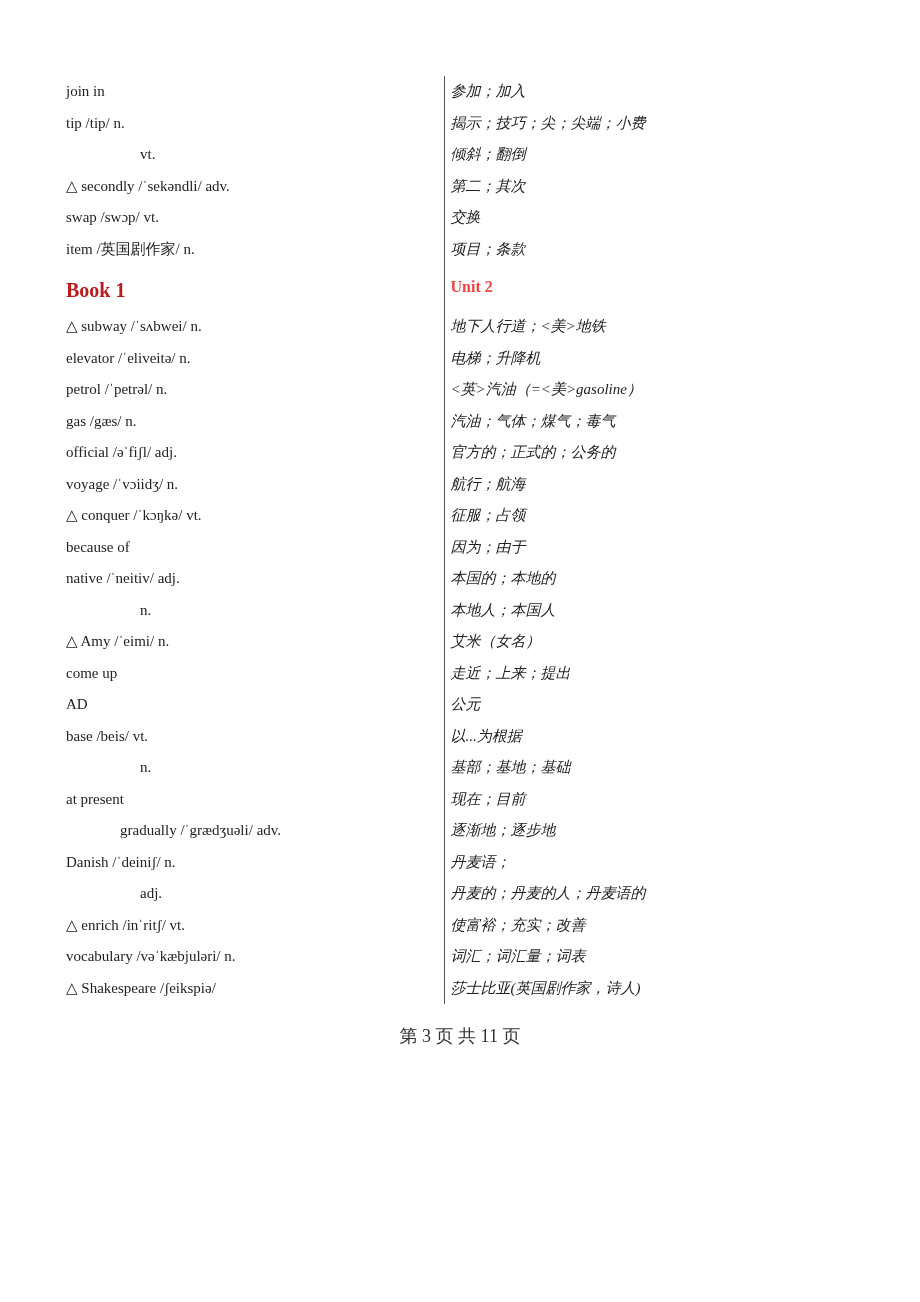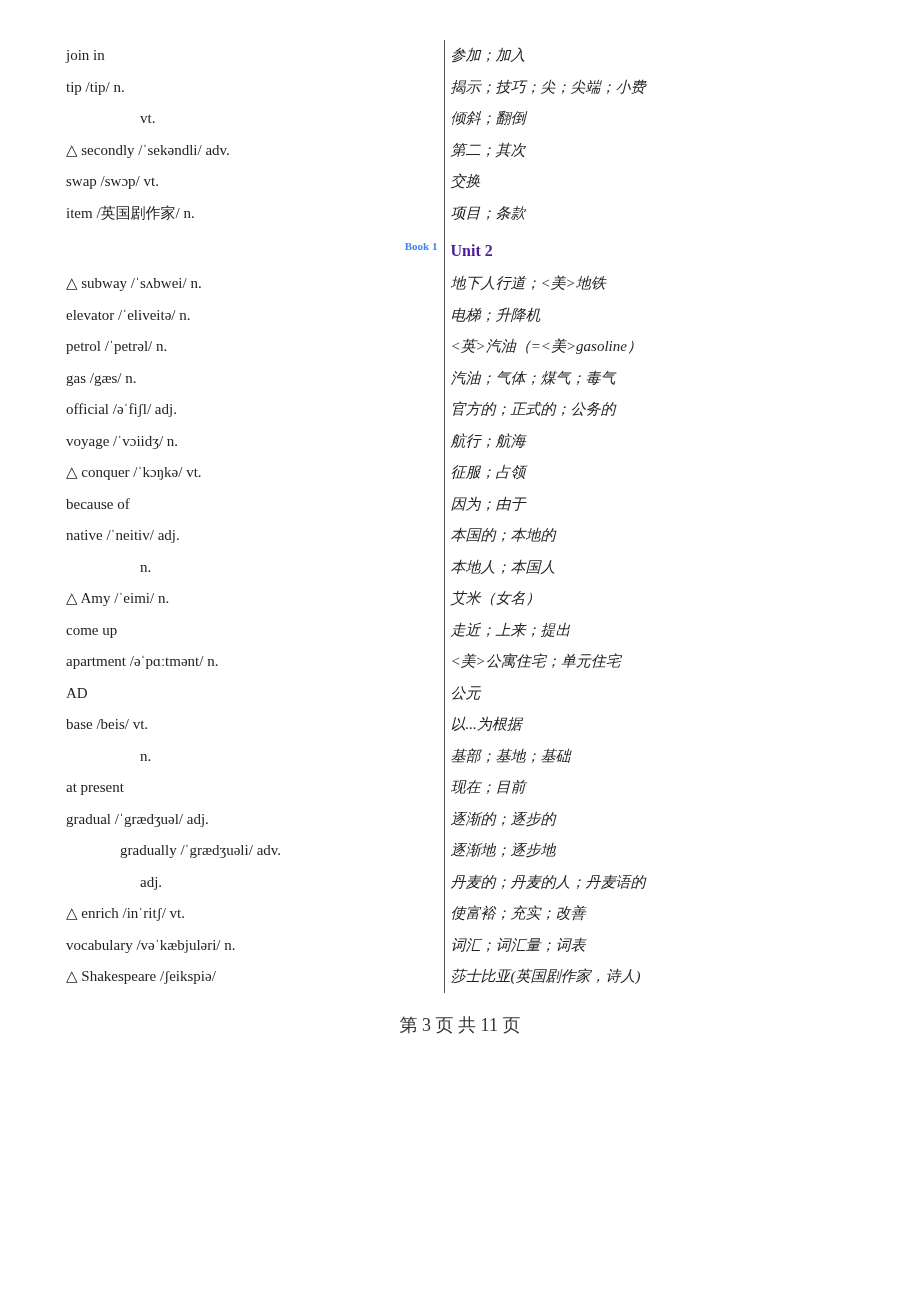--- a/index.html
+++ b/index.html
@@ -11,20 +11,21 @@
       width: 920px;
       min-height: 1302px;
       padding: 40px 60px 40px 60px;
     }
     .page-content {
       width: 100%;
     }
     .entry-table {
       width: 100%;
       border-collapse: collapse;
+      margin-top: 36px;
     }
     .entry-table td {
       padding: 3px 6px;
       vertical-align: top;
       line-height: 1.7;
     }
     .left-col {
       width: 48%;
       padding-right: 10px;
     }
@@ -32,28 +33,28 @@
       width: 52%;
       border-left: 1px solid #555;
       padding-left: 16px;
       font-style: italic;
     }
     .section-header-row td {
       padding-top: 8px;
       padding-bottom: 4px;
     }
     .book-label {
-      color: #3b82f6;
+      color: #b91c1c;
       font-weight: bold;
-      font-size: 11px;
-      text-align: right;
+      font-size: 20px;
+      text-align: left;
       padding-right: 6px;
     }
     .unit-label {
-      color: #4c1d95;
+      color: #ef4444;
       font-weight: bold;
       font-size: 16px;
       padding-left: 16px;
       border-left: 1px solid #555;
     }
     .word-entry {
       font-family: "Times New Roman", serif;
     }
     .footer {
       text-align: center;
@@ -142,46 +143,42 @@
         </tr>
         <tr>
           <td class="left-col word-entry">△ Amy  /ˈeimi/  n.</td>
           <td class="right-col">艾米（女名）</td>
         </tr>
         <tr>
           <td class="left-col word-entry">come up</td>
           <td class="right-col">走近；上来；提出</td>
         </tr>
         <tr>
-          <td class="left-col word-entry">apartment  /əˈpɑːtmənt/  n.</td>
-          <td class="right-col">&lt;美&gt;公寓住宅；单元住宅</td>
-        </tr>
-        <tr>
           <td class="left-col word-entry">AD</td>
           <td class="right-col">公元</td>
         </tr>
         <tr>
           <td class="left-col word-entry">base  /beis/  vt.</td>
           <td class="right-col">以...为根据</td>
         </tr>
         <tr>
           <td class="left-col word-entry" style="padding-left: 80px;">n.</td>
           <td class="right-col">基部；基地；基础</td>
         </tr>
         <tr>
           <td class="left-col word-entry">at present</td>
           <td class="right-col">现在；目前</td>
         </tr>
         <tr>
-          <td class="left-col word-entry">gradual  /ˈgrædʒuəl/  adj.</td>
-          <td class="right-col">逐渐的；逐步的</td>
+          <td class="left-col word-entry" style="padding-left: 60px;">   gradually  /ˈgrædʒuəli/  adv.</td>
+          <td class="right-col">逐渐地；逐步地</td>
         </tr>
         <tr>
-          <td class="left-col word-entry" style="padding-left: 60px;">   gradually  /ˈgrædʒuəli/  adv.</td>
-          <td class="right-col">逐渐地；逐步地</td>
+          <td class="left-col word-entry">Danish  /ˈdeiniʃ/  n.</td>
+          <td class="right-col">丹麦语；</td>
         </tr>
         <tr>
           <td class="left-col word-entry" style="padding-left: 80px;">adj.</td>
           <td class="right-col">丹麦的；丹麦的人；丹麦语的</td>
         </tr>
         <tr>
           <td class="left-col word-entry">△ enrich  /inˈritʃ/  vt.</td>
           <td class="right-col">使富裕；充实；改善</td>
         </tr>
         <tr>

